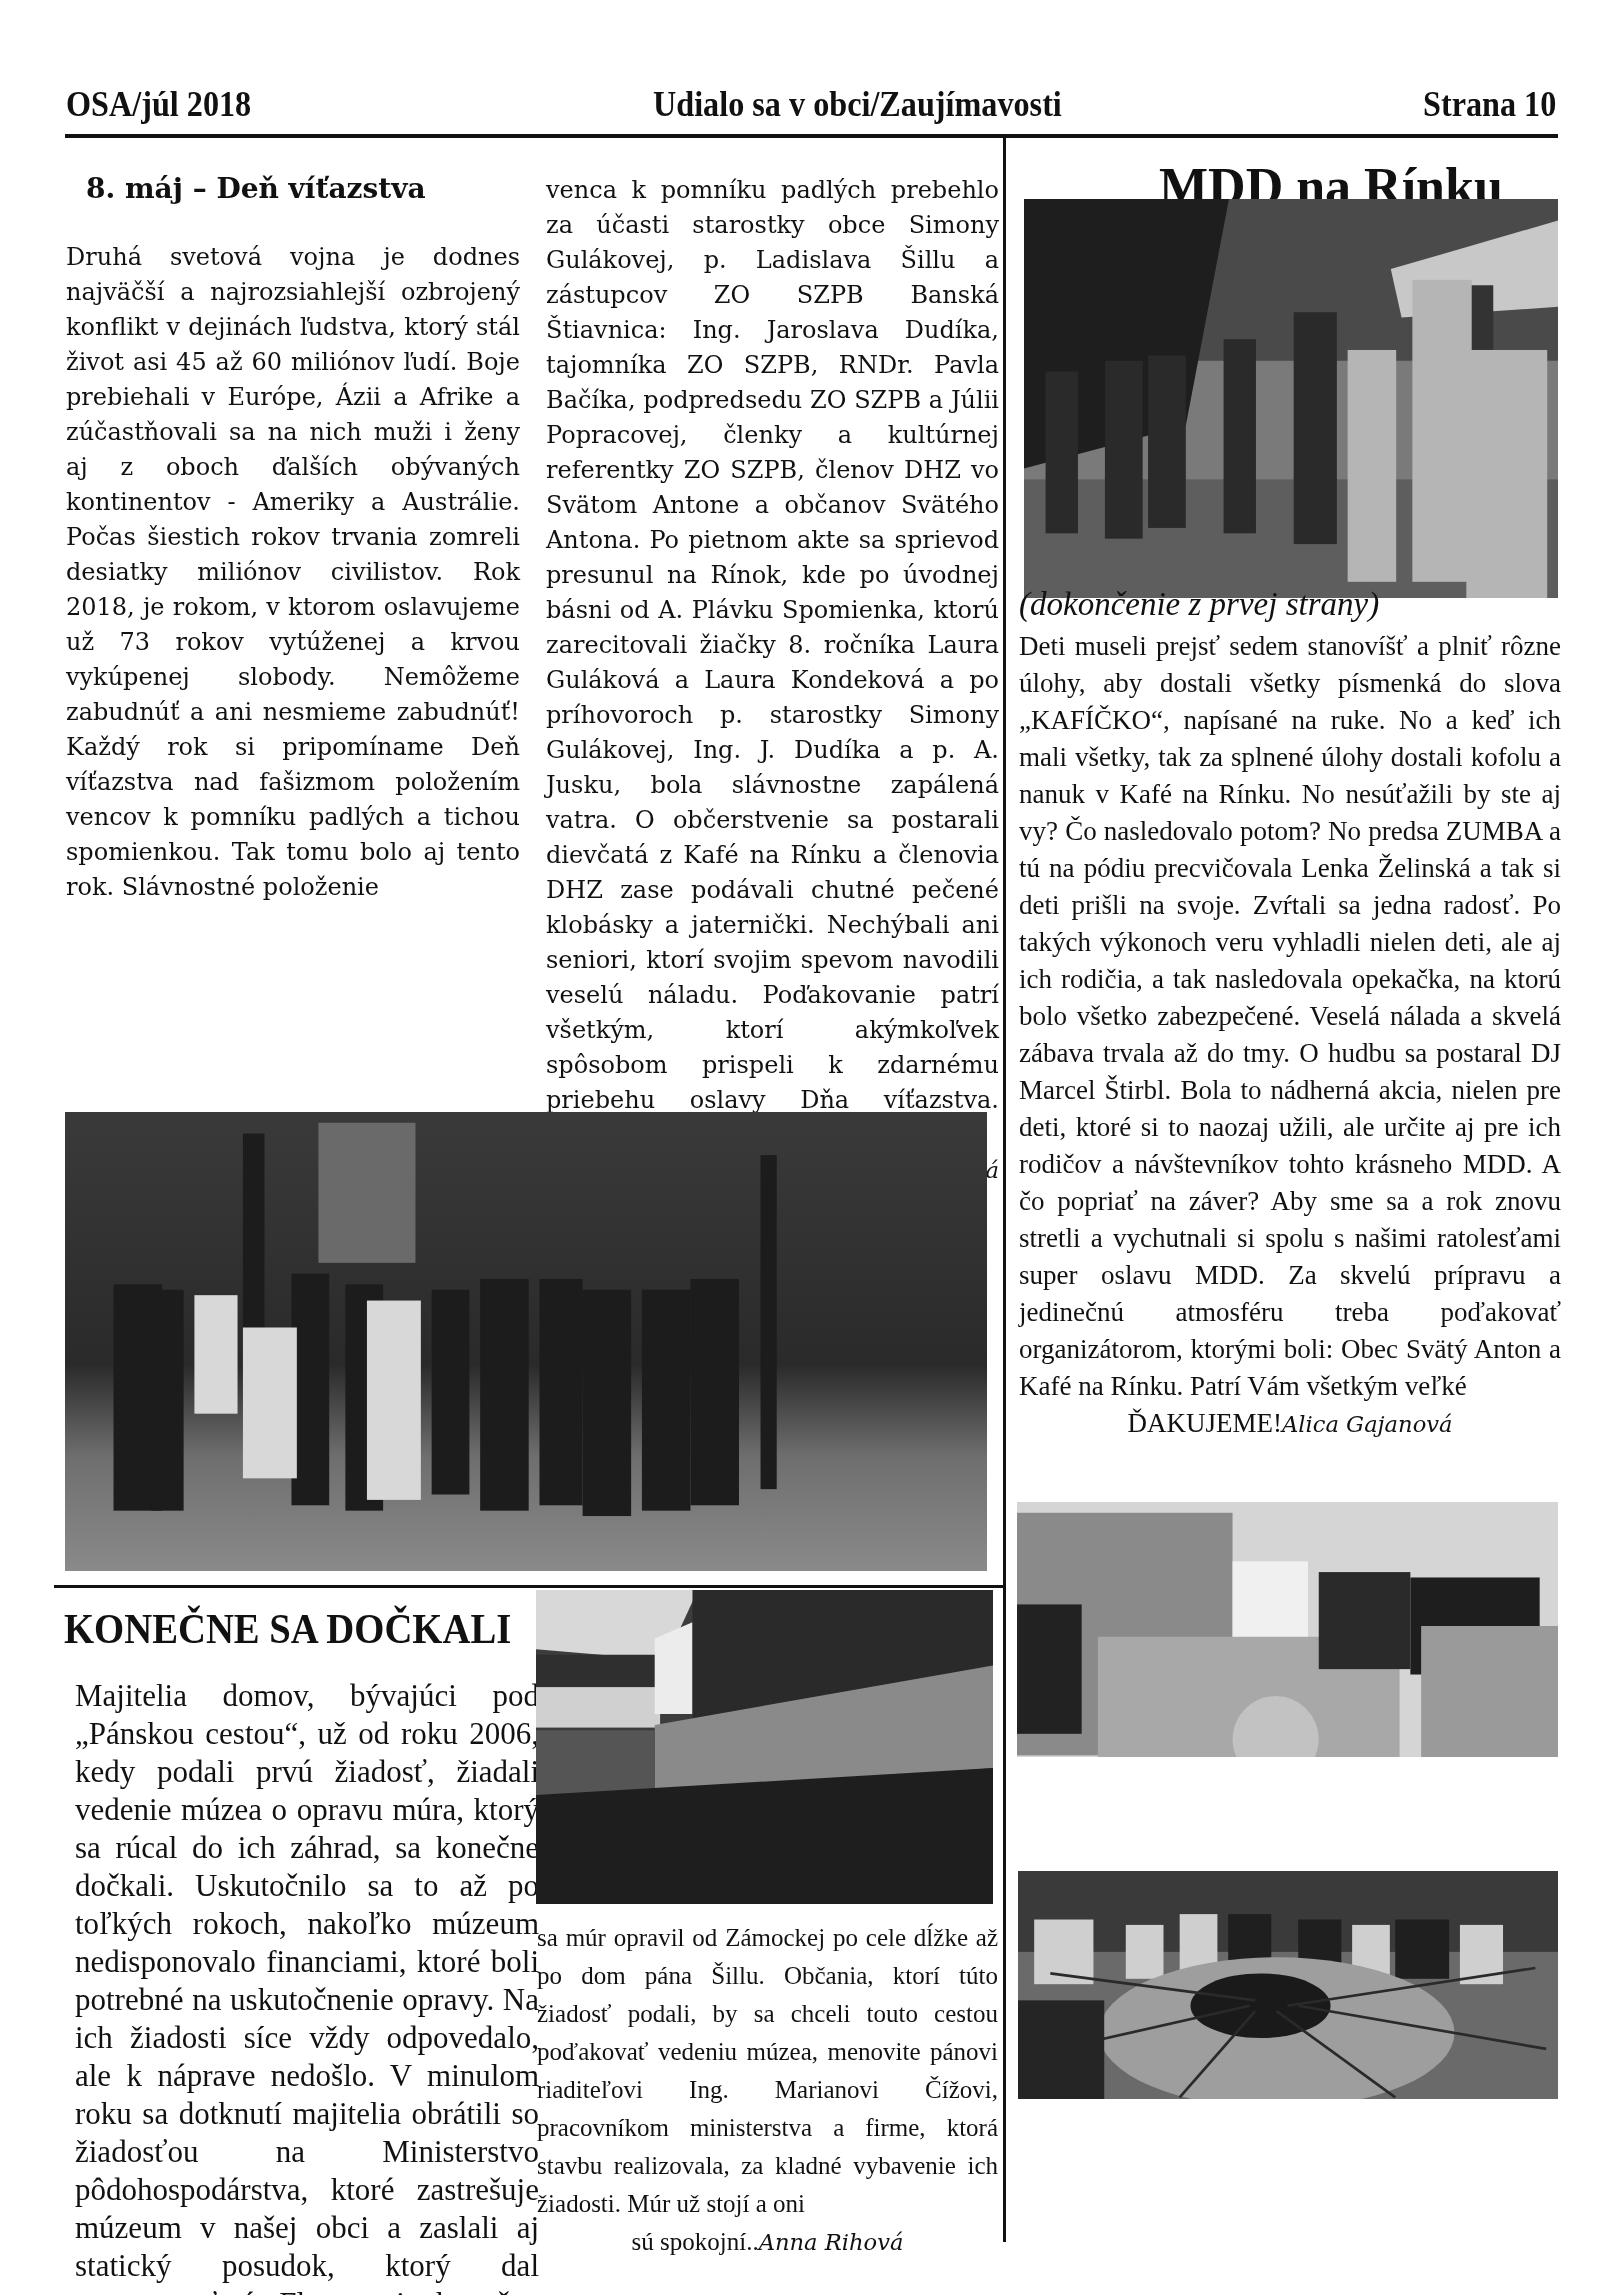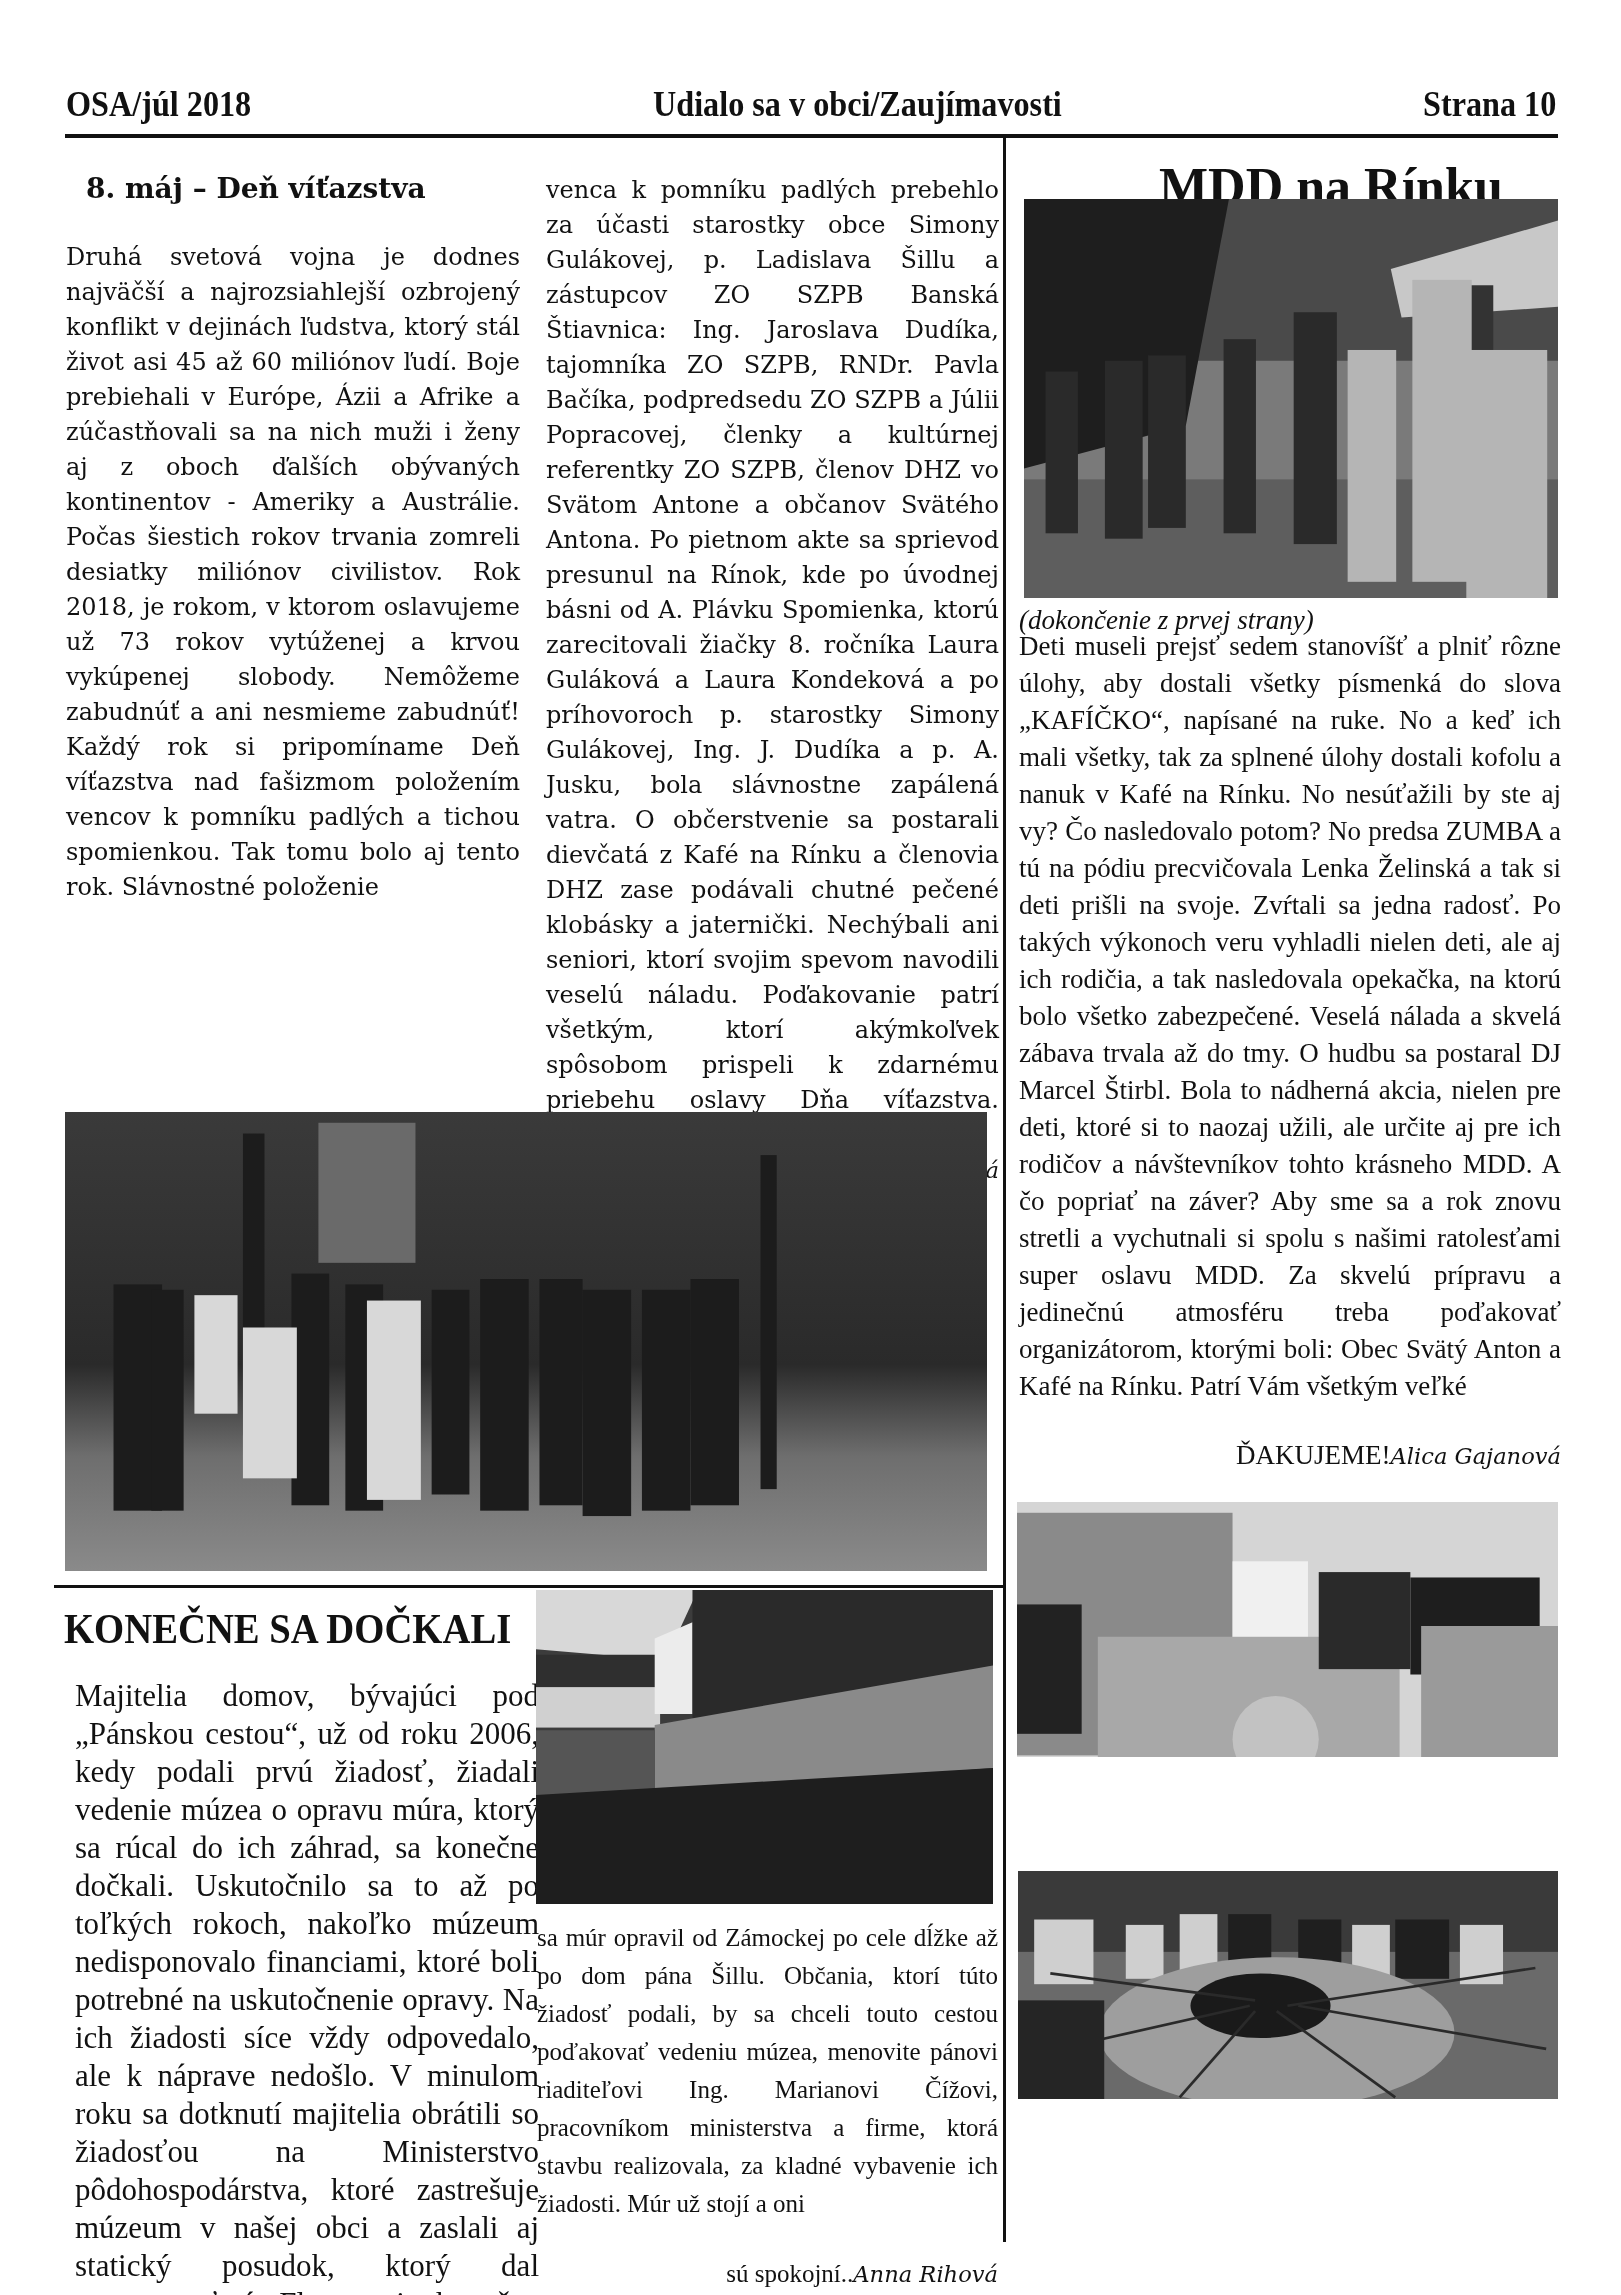--- a/index.html
+++ b/index.html
@@ -30,23 +30,23 @@
   .col p { margin: 0; }
   .c1 { left: 66px; top: 240px; width: 454px; }
   .c2 { left: 546px; top: 173px; width: 453px; }
   .c3 { left: 1019px; top: 628px; width: 542px; font-family: "Liberation Serif", serif;
         font-size: 27px; line-height: 37px; }
   .c4 { left: 67px; top: 1677px; width: 464px; font-family: "Liberation Serif", serif;
         font-size: 31px; line-height: 38px; margin-left: 8px; }
   .c5 { left: 537px; top: 1919px; width: 461px; font-family: "Liberation Serif", serif;
         font-size: 25px; line-height: 38px; }
   .sig-inline { display: block; text-align: right; font-style: italic; font-size: 22.6px; }
-  .subnote { font-style: italic; font-family: "Liberation Serif", serif; font-size: 27px;
-             left: 1019px; top: 605px; }
-  .last-line { display: flex; justify-content: flex-end; align-items: baseline; margin-top: 32px; }
+  .subnote { font-style: italic; font-family: "Liberation Serif", serif; font-size: 33px;
+             left: 1019px; top: 586px; }
+  .last-line { display: flex; justify-content: center; align-items: baseline; }
   .last-line .sig-end { font-style: italic; font-family: "DejaVu Serif", serif; font-size: 22.6px; }
 
   
   .photo { overflow: hidden; }
   .photo svg { width: 100%; height: 100%; display: block; }
   .ph-group { left: 65px; top: 1112px; width: 922px; height: 459px; }
   .ph-wall  { left: 536px; top: 1590px; width: 457px; height: 314px; }
   .ph-mdd   { left: 1024px; top: 199px; width: 534px; height: 399px; }
   .ph-pup   { left: 1017px; top: 1502px; width: 541px; height: 255px; }
   .ph-fire  { left: 1018px; top: 1871px; width: 540px; height: 228px; }

